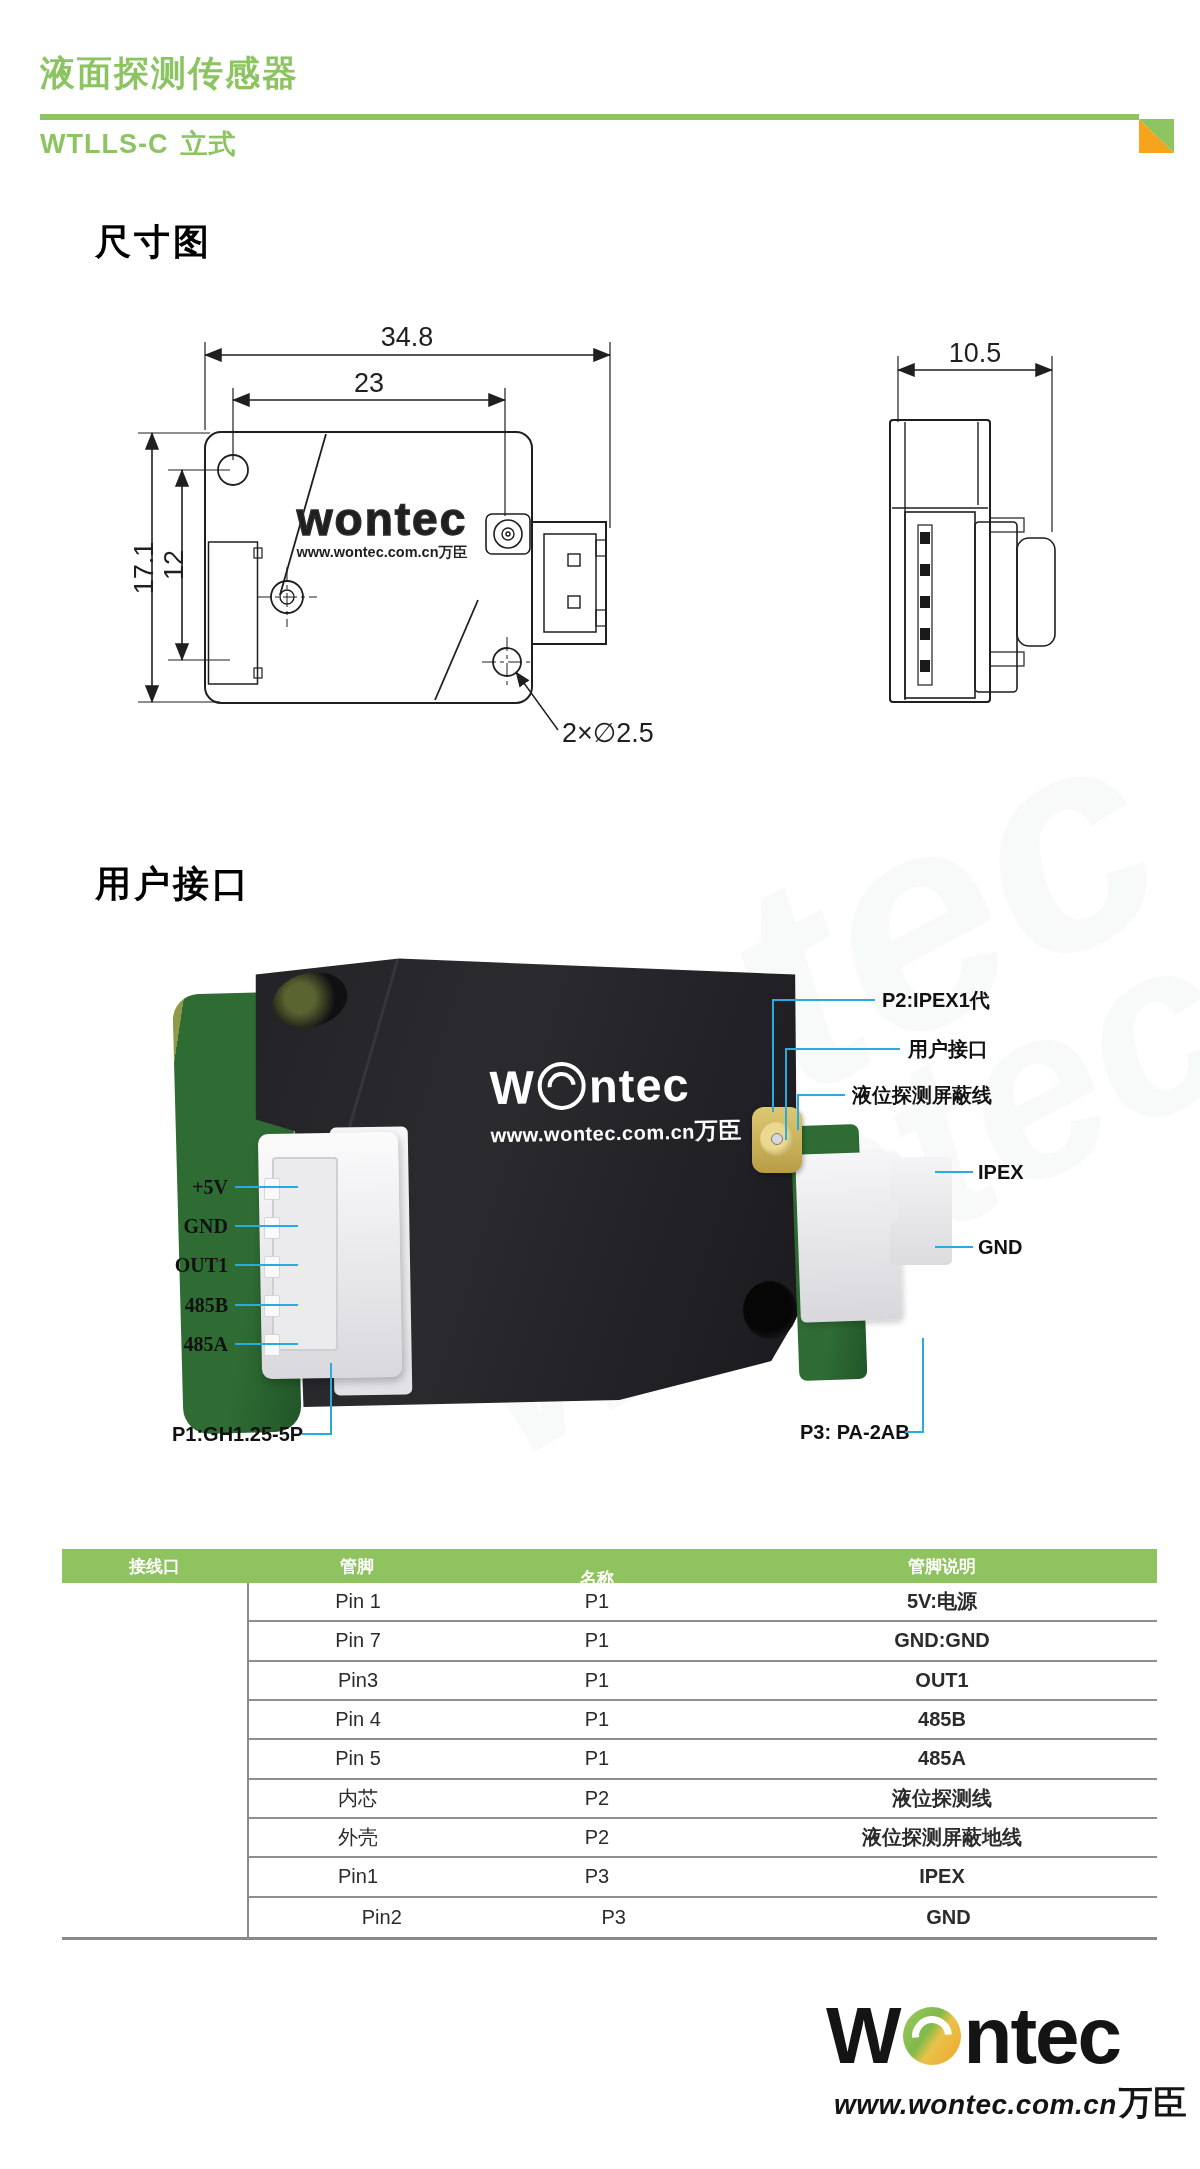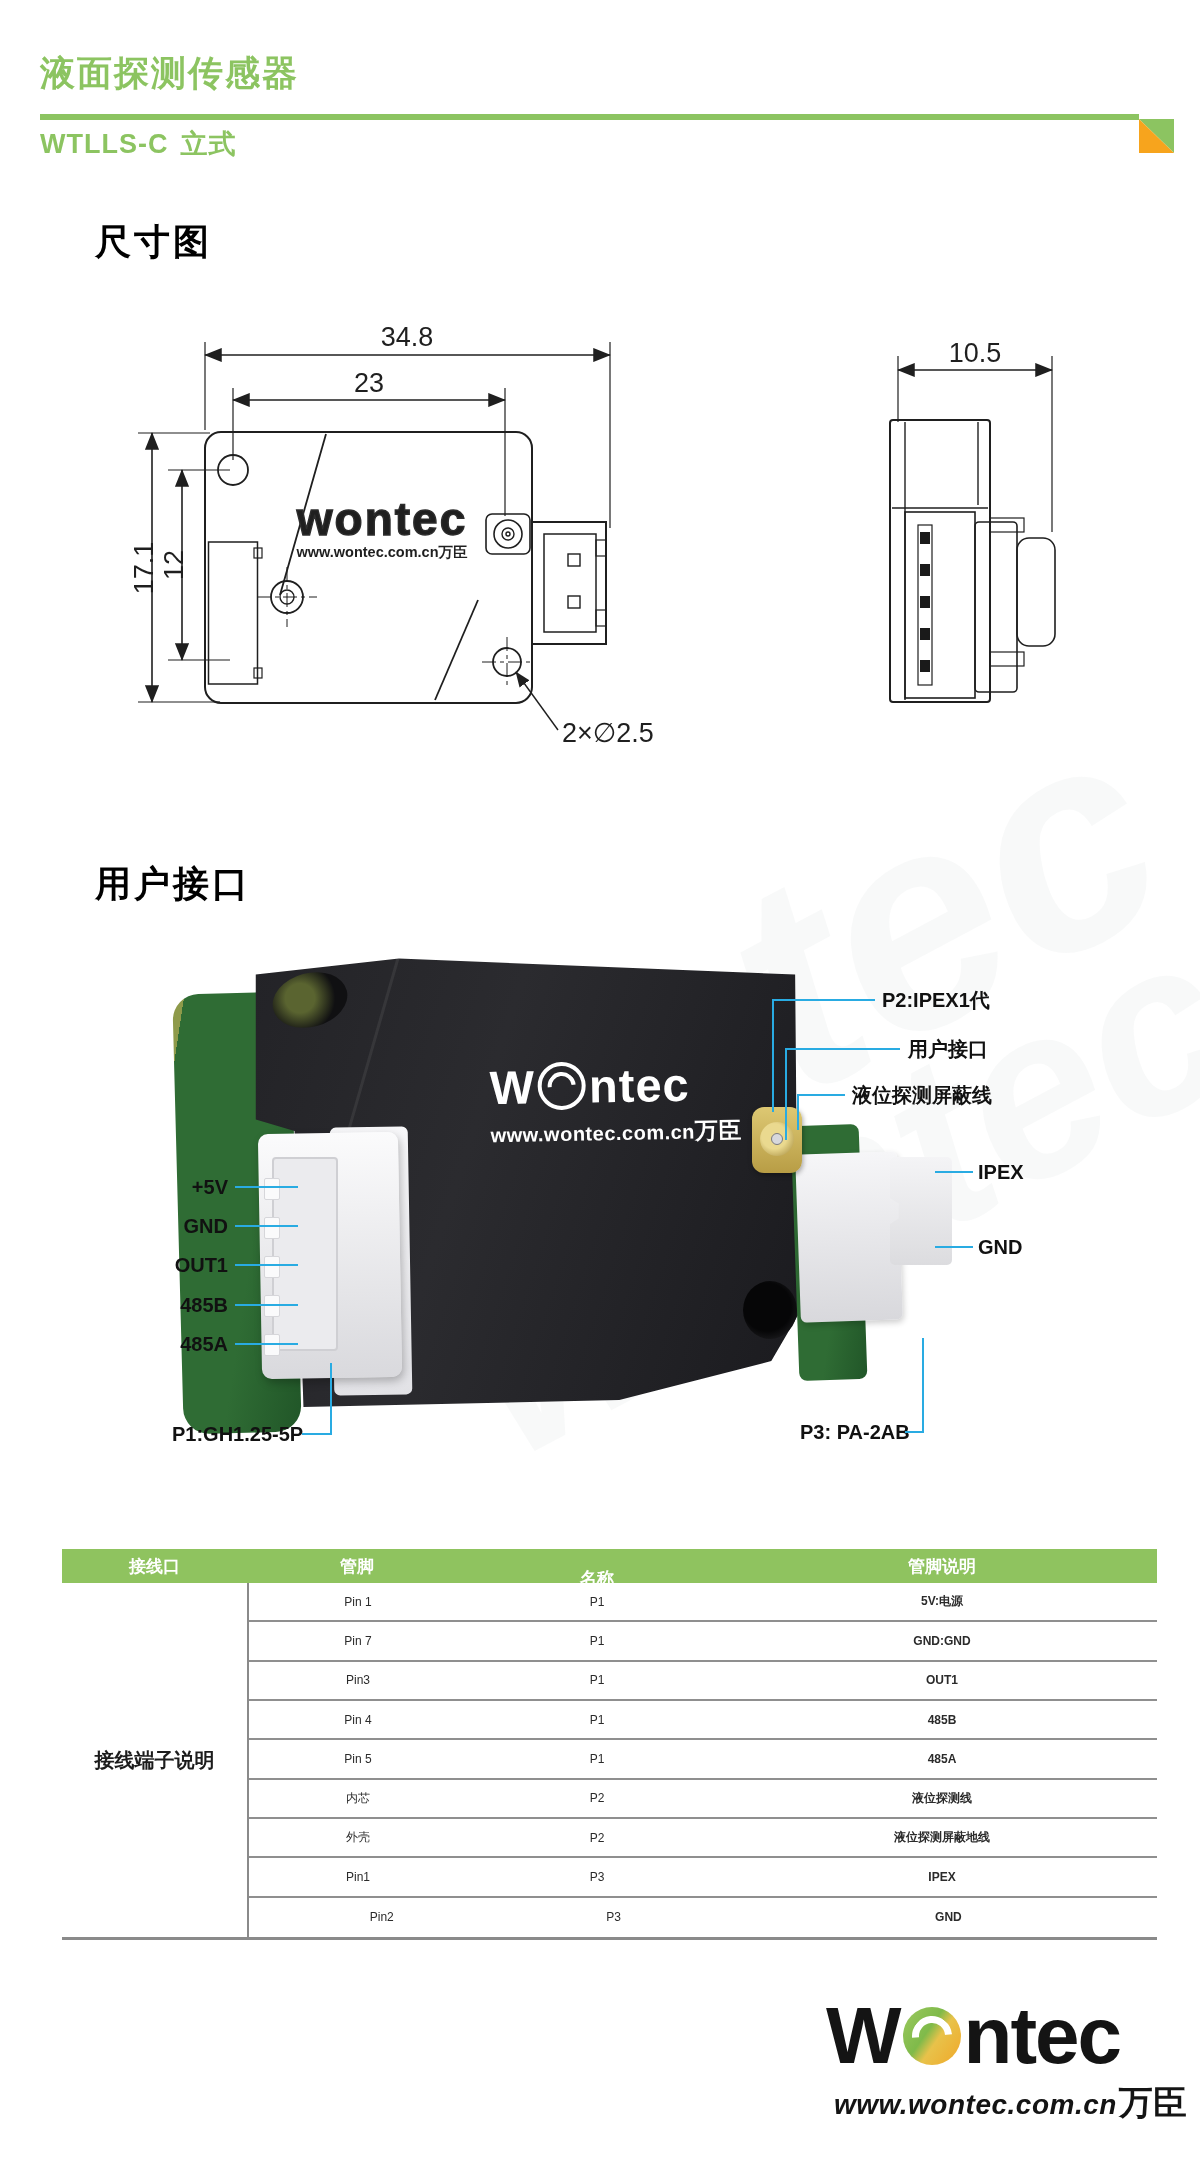--- a/index.html
+++ b/index.html
@@ -75,38 +75,38 @@
                background:linear-gradient(180deg,#f4f4f6,#dcdcdf);
                clip-path:polygon(0 0,100% 0,100% 100%,0 100%,0 62%,14% 57%,14% 43%,0 38%); }
   .ipex { left:652px; top:172px; width:50px; height:66px; border-radius:12px;
           background:linear-gradient(180deg,#ddc873,#b89d45); box-shadow:1px 2px 5px rgba(0,0,0,0.35); }
   .ipex::before { content:""; position:absolute; left:8px; top:15px; width:34px; height:34px; border-radius:50%;
                   background:radial-gradient(circle at 42% 42%, #ead98f 0 45%, #9d8334 100%); }
   .ipex::after  { content:""; position:absolute; left:19px; top:26px; width:12px; height:12px; border-radius:50%;
                   background:#d7d8dc; border:1px solid #7a7a7e; box-sizing:border-box; }
 
   .pin-label { font-size:20px; font-weight:600; color:#111; line-height:24px; white-space:nowrap; }
-  .lab-left  { width:110px; text-align:right; left:18px; }
+  .lab-left  { width:110px; text-align:right; left:18px;font-family:Liberation Serif, serif; }
   .lab-right { text-align:left; }
   .lead { background:#29ABE2; }
   .lead-h { height:2px; }
   .lead-v { width:2px; }
 
   
   .wire-table { left:62px; top:1549px; width:1095px; }
   .wt-header { display:flex; height:34px; background:#8FC35F; color:#fff; font-weight:700; font-size:17px; }
   .wt-header > div { display:flex; align-items:center; justify-content:center; }
   .wt-h0 { width:185px; } .wt-h1 { width:220px;text-align:center; } .wt-h2 { width:260px;margin-top:25px; } .wt-h3 { width:430px; }
   .wt-body { position:relative; height:354px; border-bottom:3px solid #8a8a8a; }
   .wt-group { position:absolute; left:0; top:0; width:185px; height:100%;
               display:flex; align-items:center; justify-content:center;
               font-size:20px; font-weight:700; color:#1c1c1c; }
   .wt-rows { position:absolute; left:185px; top:0; width:910px; height:100%;
              border-left:2px solid #8a8a8a; box-sizing:border-box; }
-  .wt-row { display:flex; height:39.33px; box-sizing:border-box; border-bottom:2px solid #8f8f8f; font-size:12px; color:#2b2b2b; }
+  .wt-row { display:flex; height:39.33px; box-sizing:border-box; border-bottom:2px solid #8f8f8f; font-size:20px; color:#2b2b2b; }
   .wt-row:last-child { border-bottom:none;padding-left:27px; }
   .wt-row > div { display:flex; align-items:center; justify-content:center; }
   .wt-c0 { width:218px; } .wt-c1 { width:260px; } .wt-c2 { width:430px;font-weight:bold; }
 
   
   .footer-logo { left:826px; top:1996px; }
   .footer-logo .brand-row { display:flex; align-items:center; font-size:80px; font-weight:800;
                             letter-spacing:-2px; color:#141414; line-height:1; }
   .swirl-fill { width:58px; height:58px; border-radius:50%; position:relative; margin:0 3px;
                 background:linear-gradient(125deg,#9cc95f 0%,#7fba4a 42%,#e8c24a 58%,#f0a728 100%); }
@@ -299,21 +299,20 @@
   </div>
 
   <div class="abs wire-table">
     <div class="wt-header">
       <div class="wt-h0">接线口</div>
       <div class="wt-h1">管脚</div>
       <div class="wt-h2">名称</div>
       <div class="wt-h3">管脚说明</div>
     </div>
     <div class="wt-body">
-      <div class="wt-group">接线端子说明</div>
       <div class="wt-rows">
         <div class="wt-row">
           <div class="wt-c0">Pin 1</div>
           <div class="wt-c1">P1</div>
           <div class="wt-c2">5V:电源</div>
         </div>
         <div class="wt-row">
           <div class="wt-c0">Pin 7</div>
           <div class="wt-c1">P1</div>
           <div class="wt-c2">GND:GND</div>

